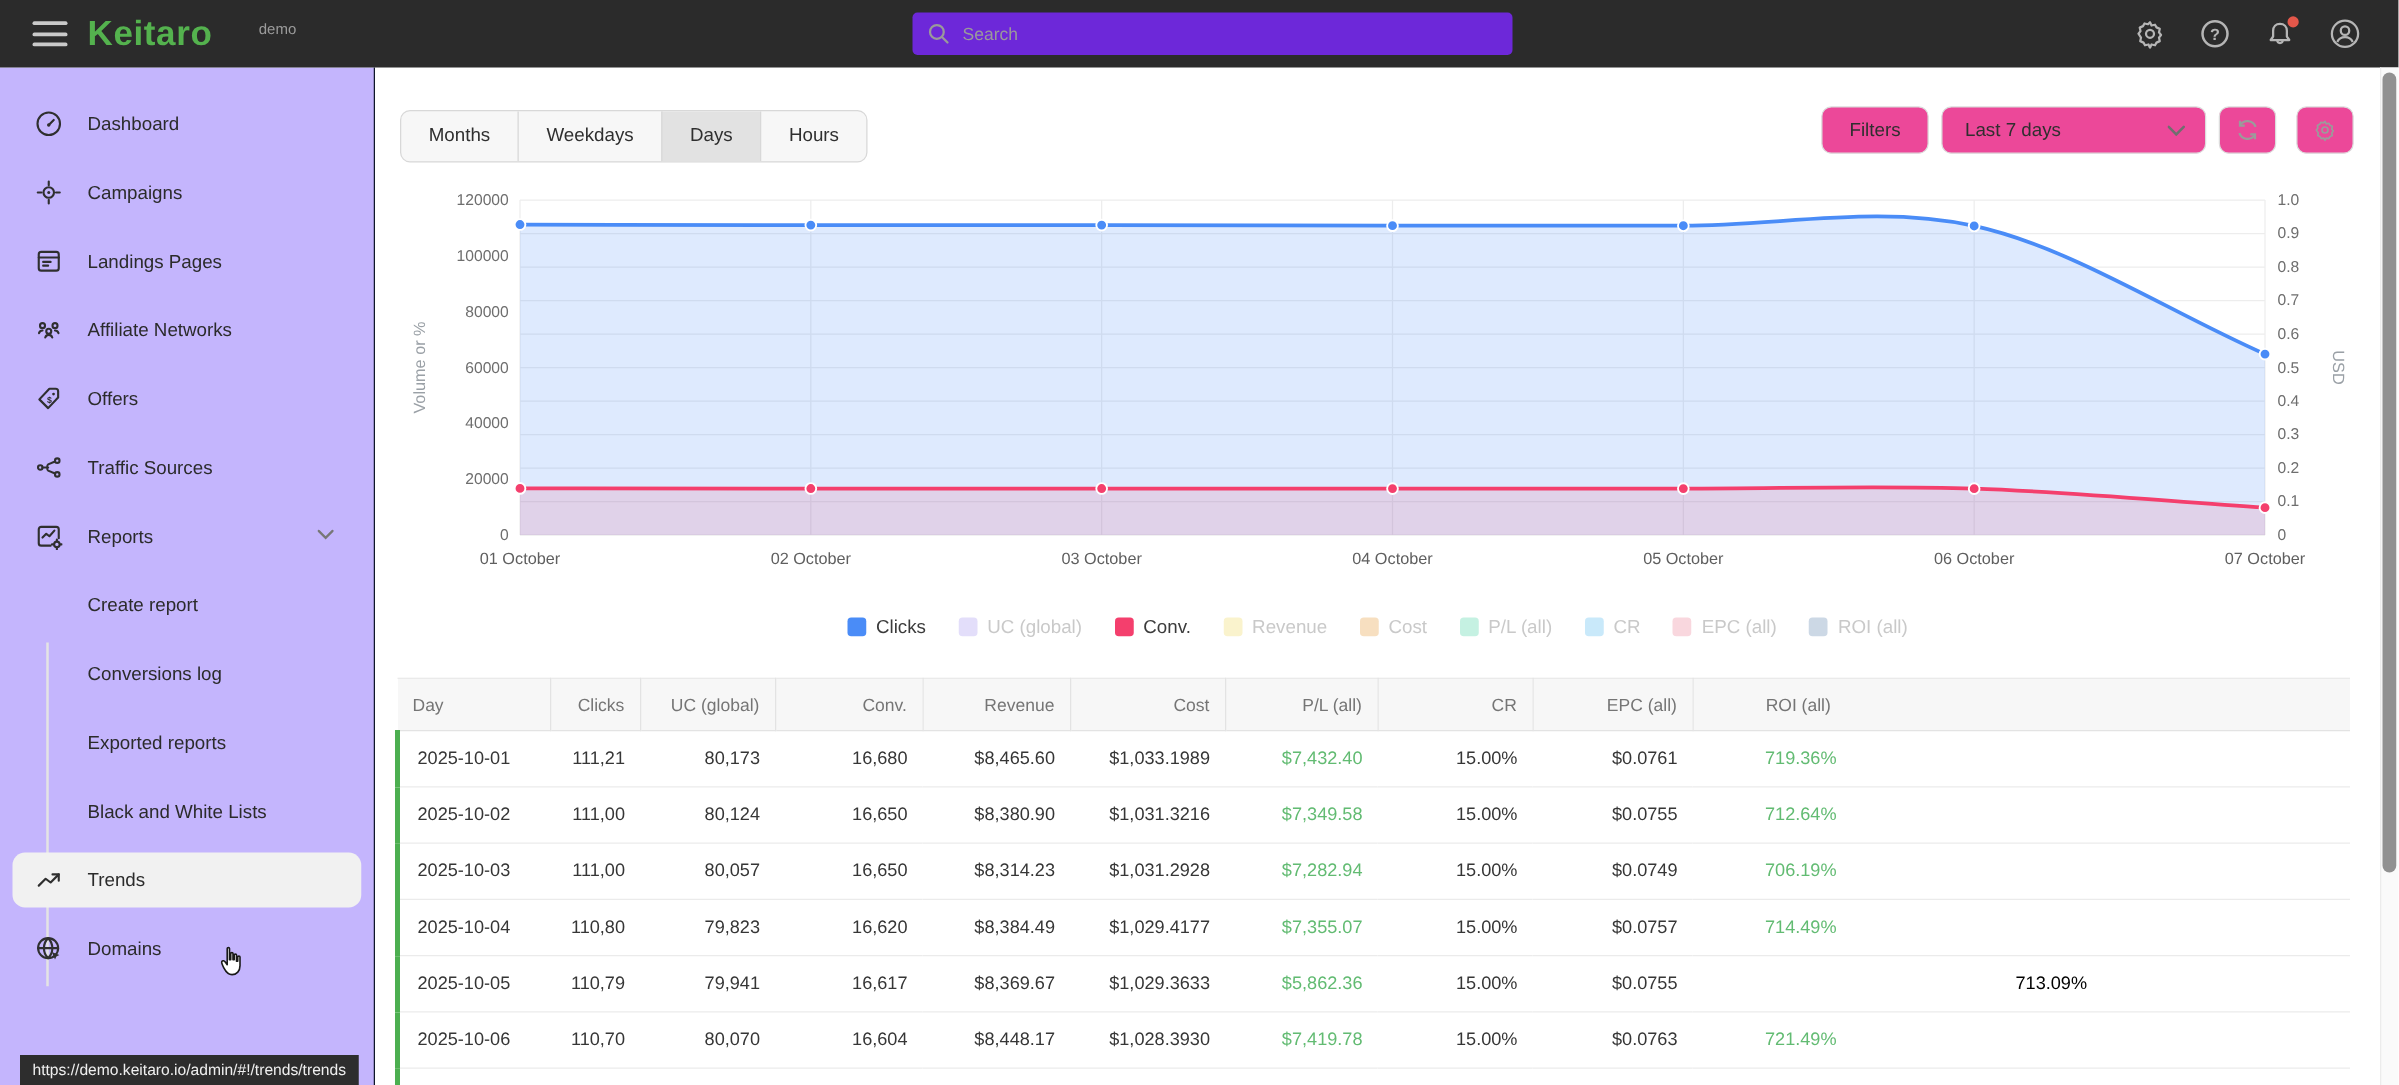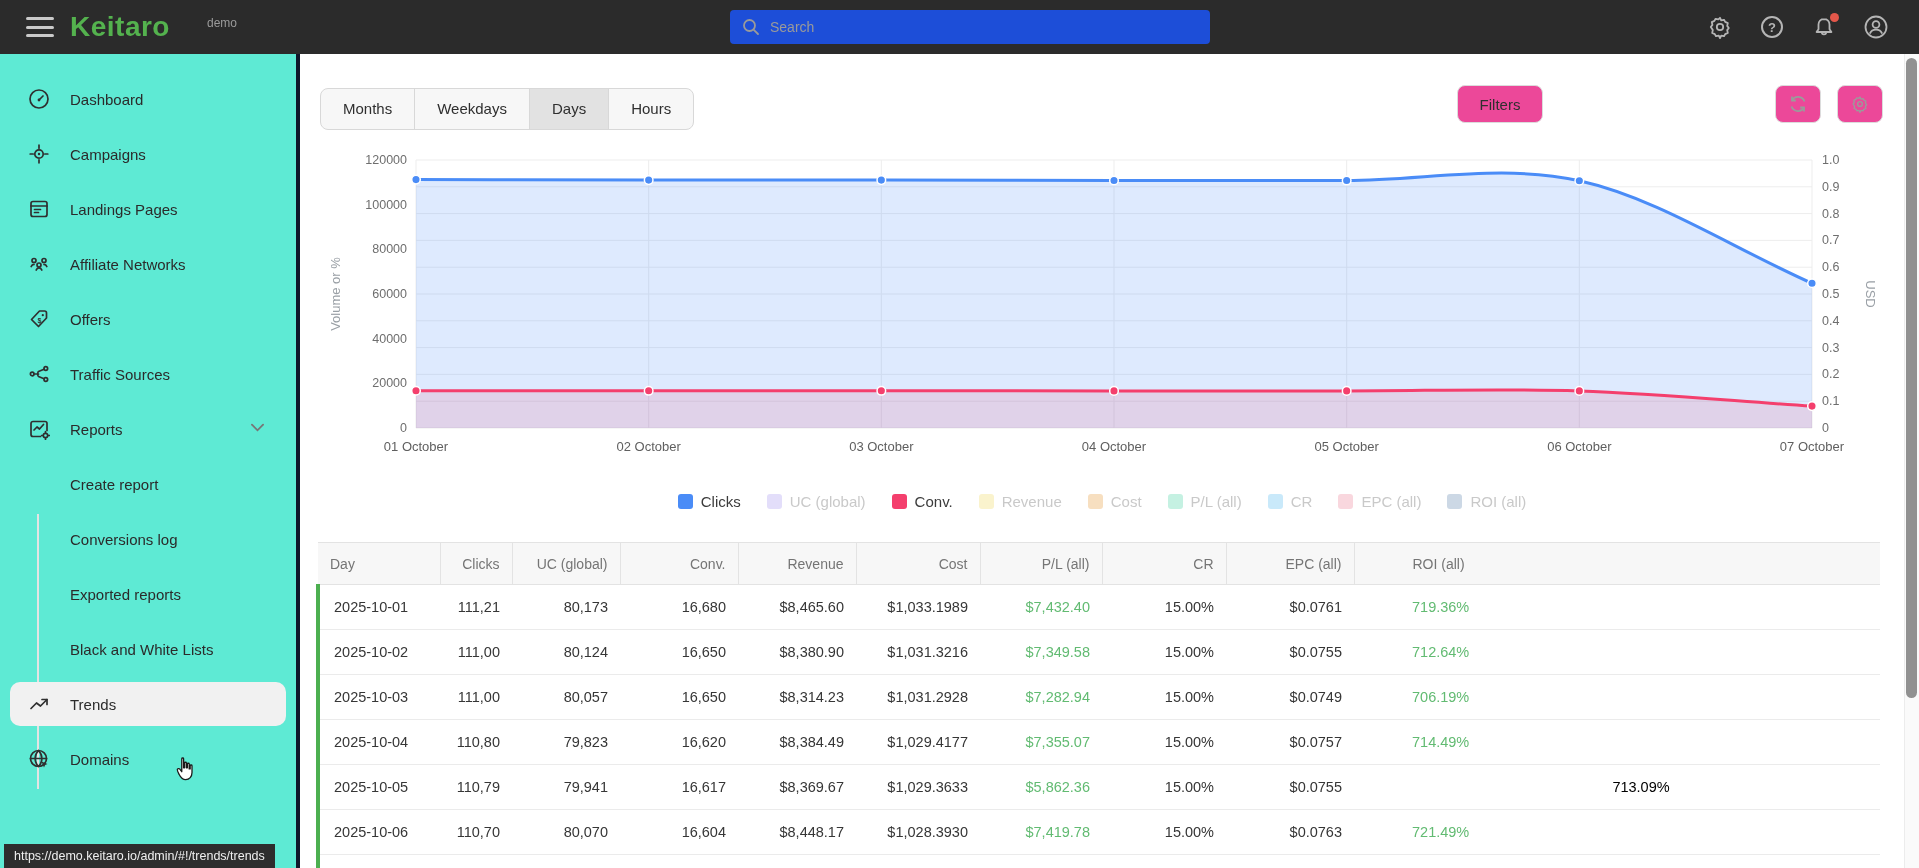--- a/index.html
+++ b/index.html
@@ -6,31 +6,31 @@
   html,body { background:#fff; }
   body { font-family:"Liberation Sans","DejaVu Sans",sans-serif; }
   #app { position:relative; width:1919px; height:868px; overflow:hidden; background:#fff; }
 
   
   .topbar { position:absolute; left:0; top:0; width:1919px; height:54px; background:#2b2b2b; z-index:30; display:flex; align-items:center; }
   .hamburger { position:absolute; left:26px; top:17px; width:28px; height:20px; display:flex; flex-direction:column; justify-content:space-between; cursor:pointer; }
   .hamburger span { display:block; height:3px; border-radius:2px; background:#c9c9c9; }
   .brand { position:absolute; left:70px; top:11px; font-size:28px; font-weight:bold; color:#54b24e; letter-spacing:.5px; }
   .brand-suffix { position:absolute; left:207px; top:16px; font-size:12px; color:#9b9b9b; }
-  .searchbox { position:absolute; left:730px; top:10px; width:480px; height:34px; background:#1d4ed8; border-radius:4px; display:flex; align-items:center; padding:0 12px; }
+  .searchbox { position:absolute; left:730px; top:10px; width:480px; height:34px; background:#6d28d9; border-radius:4px; display:flex; align-items:center; padding:0 12px; }
   .searchbox svg { flex:0 0 auto; margin-right:10px; }
   .searchbox input { background:transparent; border:none; outline:none; color:#cfcfcf; font-size:14px; width:100%; font-family:inherit; }
   .searchbox input::placeholder { color:#9a9a9a; }
   .top-icons { position:absolute; right:30px; top:0; height:54px; display:flex; align-items:center; gap:26px; }
   .top-icon { position:relative; width:26px; height:26px; display:flex; align-items:center; justify-content:center; color:#b5b5b5; cursor:pointer; }
   .help-circle { width:22px; height:22px; border:2px solid #b5b5b5; border-radius:50%; display:flex; align-items:center; justify-content:center; font-size:13px; font-weight:bold; color:#b5b5b5; }
   .red-dot { position:absolute; top:-1px; right:-2px; width:9px; height:9px; background:#e4574a; border-radius:50%; }
 
   
-  .sidebar { position:absolute; left:0; top:54px; width:300px; height:814px; background:#5eead4; border-right:4px solid #0f172a; padding-top:23px; z-index:10; }
+  .sidebar { position:absolute; left:0; top:54px; width:300px; height:814px; background:#c4b5fd; border-right:1px solid #0f172a; padding-top:23px; z-index:10; }
   .subline { position:absolute; left:37px; top:460px; width:2px; height:275px; background:#e4e4e4; }
   .nav-item { position:relative; height:44px; margin:0 10px 11px 10px; display:flex; align-items:center; border-radius:10px; cursor:pointer; }
   .nav-item .nico { position:absolute; left:18px; top:11px; width:22px; height:22px; color:#2f2f2f; }
   .nav-item .nlabel { position:absolute; left:60px; font-size:15px; color:#2b2b2b; }
   .nav-item.active { background:#f1f1f1; }
   .nav-item .chev { position:absolute; right:22px; top:16px; color:#777; }
 
   
   .tabs { position:absolute; left:320px; top:88px; height:42px; display:flex; border:1px solid #d8d8d8; border-radius:8px; overflow:hidden; background:#f7f7f7; }
   .tab { padding:0 22px; line-height:40px; font-size:15px; color:#2f2f2f; border-left:1px solid #d8d8d8; cursor:pointer; white-space:nowrap; }
@@ -61,21 +61,21 @@
   
   .tblwrap { position:absolute; left:316px; top:542px; width:1564px; height:326px; overflow:hidden; }
   table { border-collapse:collapse; table-layout:fixed; width:1564px; }
   thead th { height:42px; background:#f7f7f7; border-top:1px solid #e3e3e3; border-bottom:1px solid #e3e3e3; border-right:1px solid #e3e3e3; font-weight:normal; font-size:14px; color:#757575; padding:0 12px; white-space:nowrap; overflow:hidden; }
   thead th:last-child { border-right:none; }
   tbody td { height:45px; border-bottom:1px solid #ebebeb; font-size:14.5px; color:#363636; padding:0 12px; white-space:nowrap; overflow:hidden; }
   tbody tr td:first-child { border-left:4px solid #4caf50; padding-left:14px; }
   .al { text-align:left; } .ar { text-align:right; }
 
   
-  .statusbar { position:absolute; left:4px; bottom:0; height:24px; background:#2d2d2d; color:#efefef; font-size:12.5px; display:flex; align-items:center; padding:0 10px; z-index:40; }
+  .statusbar { position:absolute; left:16px; bottom:0; height:24px; background:#2d2d2d; color:#efefef; font-size:12.5px; display:flex; align-items:center; padding:0 10px; z-index:40; }
   .scroll-track { position:absolute; right:0; top:54px; width:15px; height:814px; background:#fafafa; border-left:1px solid #ececec; z-index:35; }
   .scroll-thumb { position:absolute; right:2px; top:4px; width:11px; height:640px; background:#919191; border-radius:6px; }
   .cursor { position:absolute; left:172px; top:756px; z-index:50; pointer-events:none; }
 </style>
 </head>
 <body>
 <div id="app">
 
   <div class="topbar">
     <div class="hamburger">
@@ -213,20 +213,26 @@
       </div>
   </div>
 
   <div class="tabs" id="tabs">
       <div class="tab">Months</div>
       <div class="tab">Weekdays</div>
       <div class="tab active">Days</div>
       <div class="tab">Hours</div>
     </div>
   <button class="btn btn-filters">Filters</button>
+  <div class="btn btn-select">
+    <span>Last 7 days</span>
+    <svg class="sel-chev" width="14" height="9" viewBox="0 0 14 9" fill="none" stroke="#6f6f6f" stroke-width="2" stroke-linecap="round">
+        <polyline points="1,1.5 7,7.5 13,1.5"></polyline>
+      </svg>
+  </div>
   <button class="btn btn-icon btn-refresh">
     <svg width="20" height="20" viewBox="0 0 20 20" fill="none" stroke="#9b9b9b" stroke-width="1.8">
         <path d="M16.5 7.5A7 7 0 0 0 4 6.2"></path>
         <polyline points="4,2.6 4,6.5 7.8,6.5"></polyline>
         <path d="M3.5 12.5A7 7 0 0 0 16 13.8"></path>
         <polyline points="16,17.4 16,13.5 12.2,13.5"></polyline>
       </svg>
   </button>
   <button class="btn btn-icon btn-gear">
     <svg width="18" height="18" viewBox="0 0 24 24" fill="none" stroke="#9b9b9b" stroke-width="1.8">

